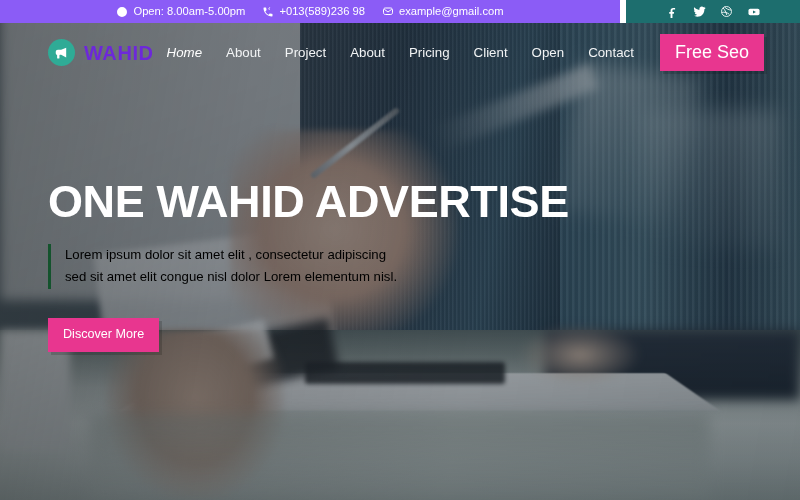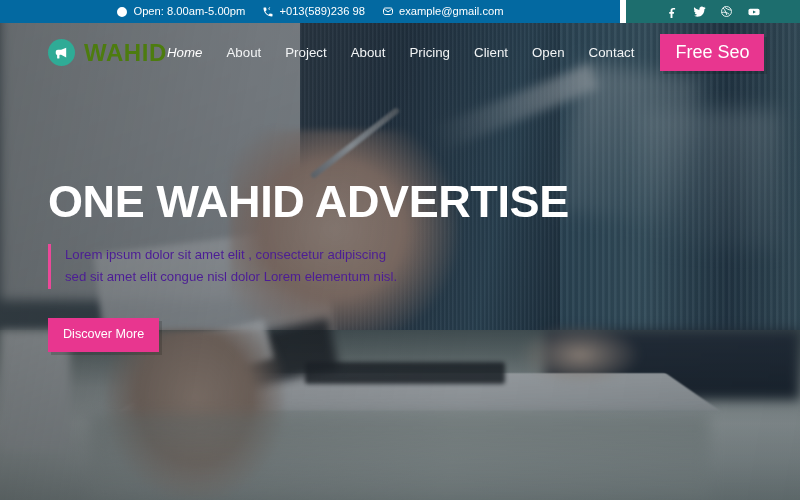--- a/index.html
+++ b/index.html
@@ -13,21 +13,21 @@
   .page { position:relative; width:800px; height:500px; overflow:hidden; }
 
   
   .topbar {
     position:absolute; top:0; left:0;
     width:800px; height:23px;
     display:flex; z-index:40;
   }
   .topbar-left {
     flex:0 0 620px;
-    background:#0369a1;
+    background:#8b5cf6;
     display:flex; align-items:center; justify-content:center;
     gap:17px;
     height:23px;
   }
   .topbar-gap { flex:0 0 6px; background:#ffffff; height:23px; }
   .topbar-right {
     flex:1 1 auto;
     background:#1d6e6e;
     display:flex; align-items:center; justify-content:center;
     gap:13px;
@@ -184,21 +184,21 @@
   }
   .brand { display:flex; align-items:center; gap:9px; cursor:pointer; }
   .brand-badge {
     width:27px; height:27px; border-radius:50%;
     background:#2fab96;
     display:flex; align-items:center; justify-content:center;
     flex:0 0 27px;
   }
   .brand-badge svg { display:block; }
   .brand-name {
-    color:#4d7c0f; font-size:24px; font-weight:bold;
+    color:#6d28d9; font-size:20px; font-weight:bold;
     letter-spacing:.6px; line-height:1;
   }
 
   .nav-spacer { flex:1 1 auto; }
 
   .menu { display:flex; align-items:center; gap:24px; }
   .menu a {
     color:#f2f4f5; font-size:13.3px; text-decoration:none;
     line-height:1; white-space:nowrap; cursor:pointer;
   }
@@ -222,23 +222,23 @@
   .hero-title {
     color:#ffffff;
     font-size:45px;
     font-weight:bold;
     line-height:1.06;
     letter-spacing:-0.4px;
     white-space:nowrap;
   }
   .hero-desc {
     margin-top:18px;
-    border-left:3px solid #ec4899;
+    border-left:3px solid #14532d;
     padding-left:14px;
-    color:#4c1d95;
+    color:#000000;
     font-size:13.2px;
     line-height:1.72;
     max-width:360px;
   }
   .btn-discover {
     margin-top:29px;
     display:inline-block;
     background:#e8368f; color:#ffffff;
     font-size:12.6px; line-height:1;
     padding:10px 15px 11px;

